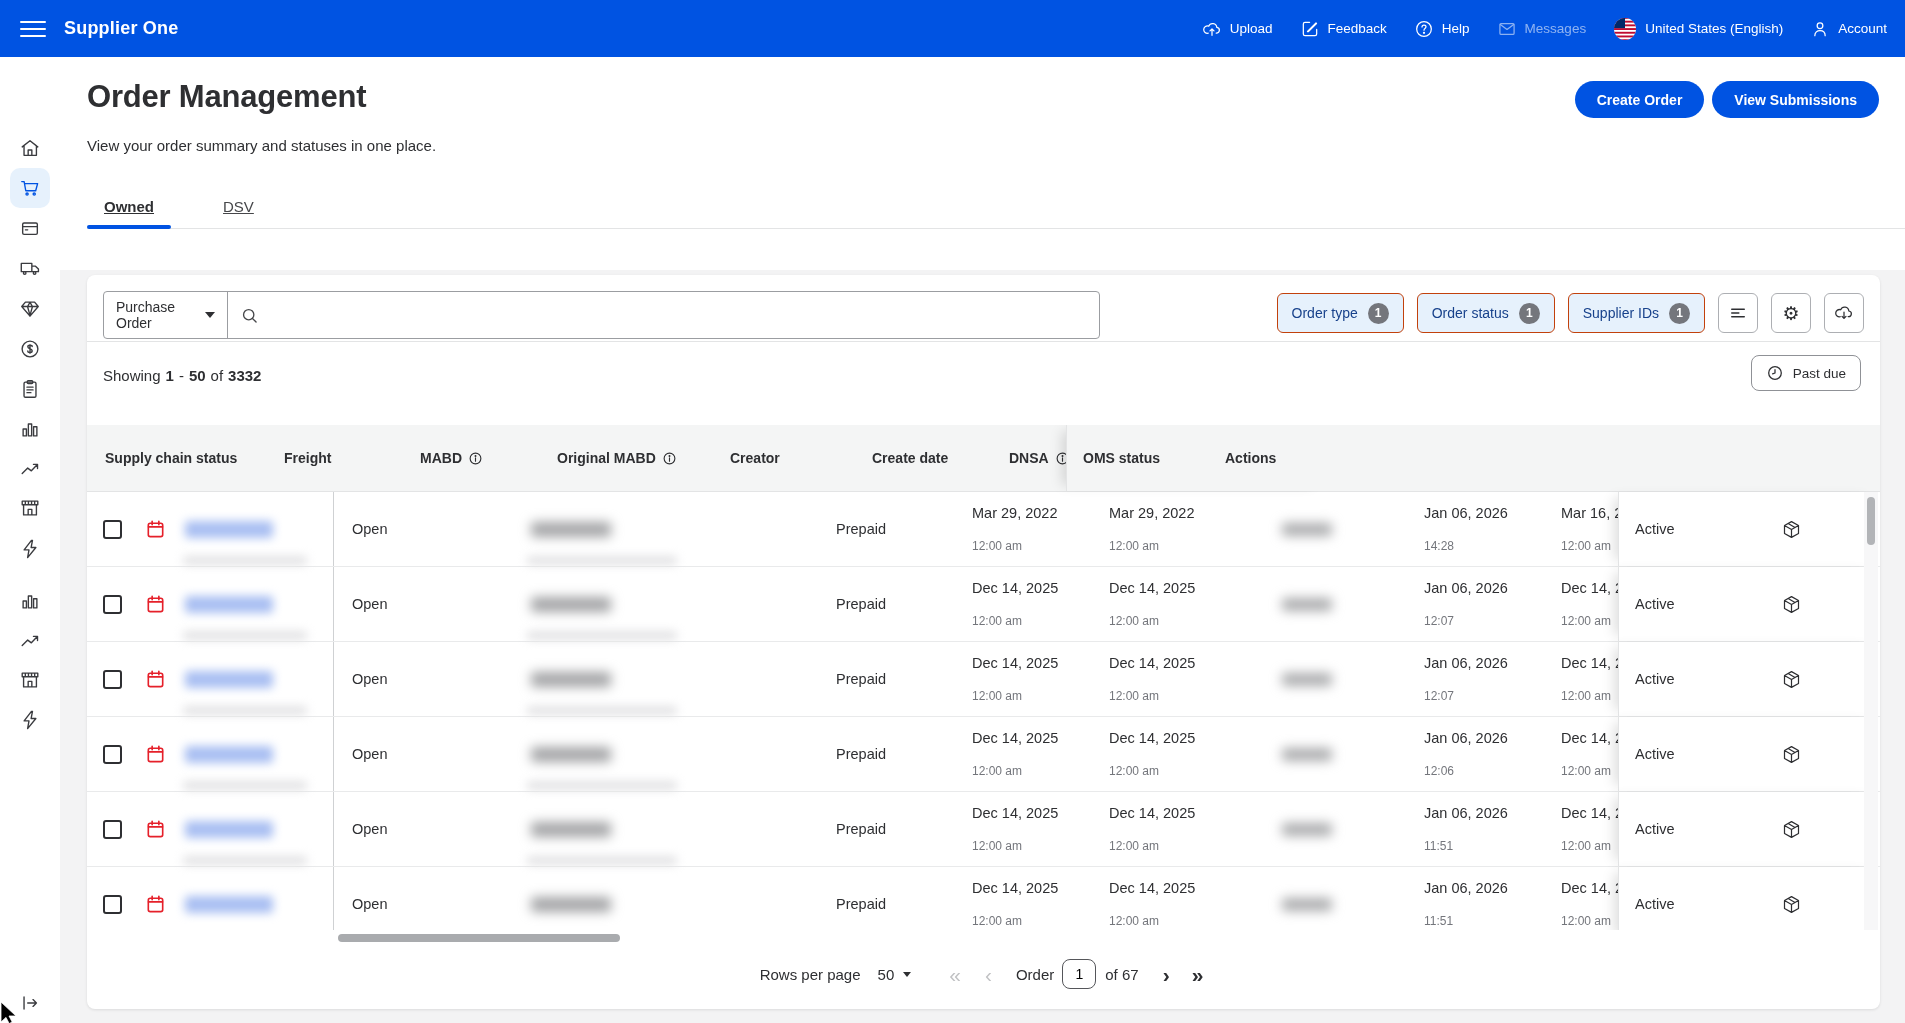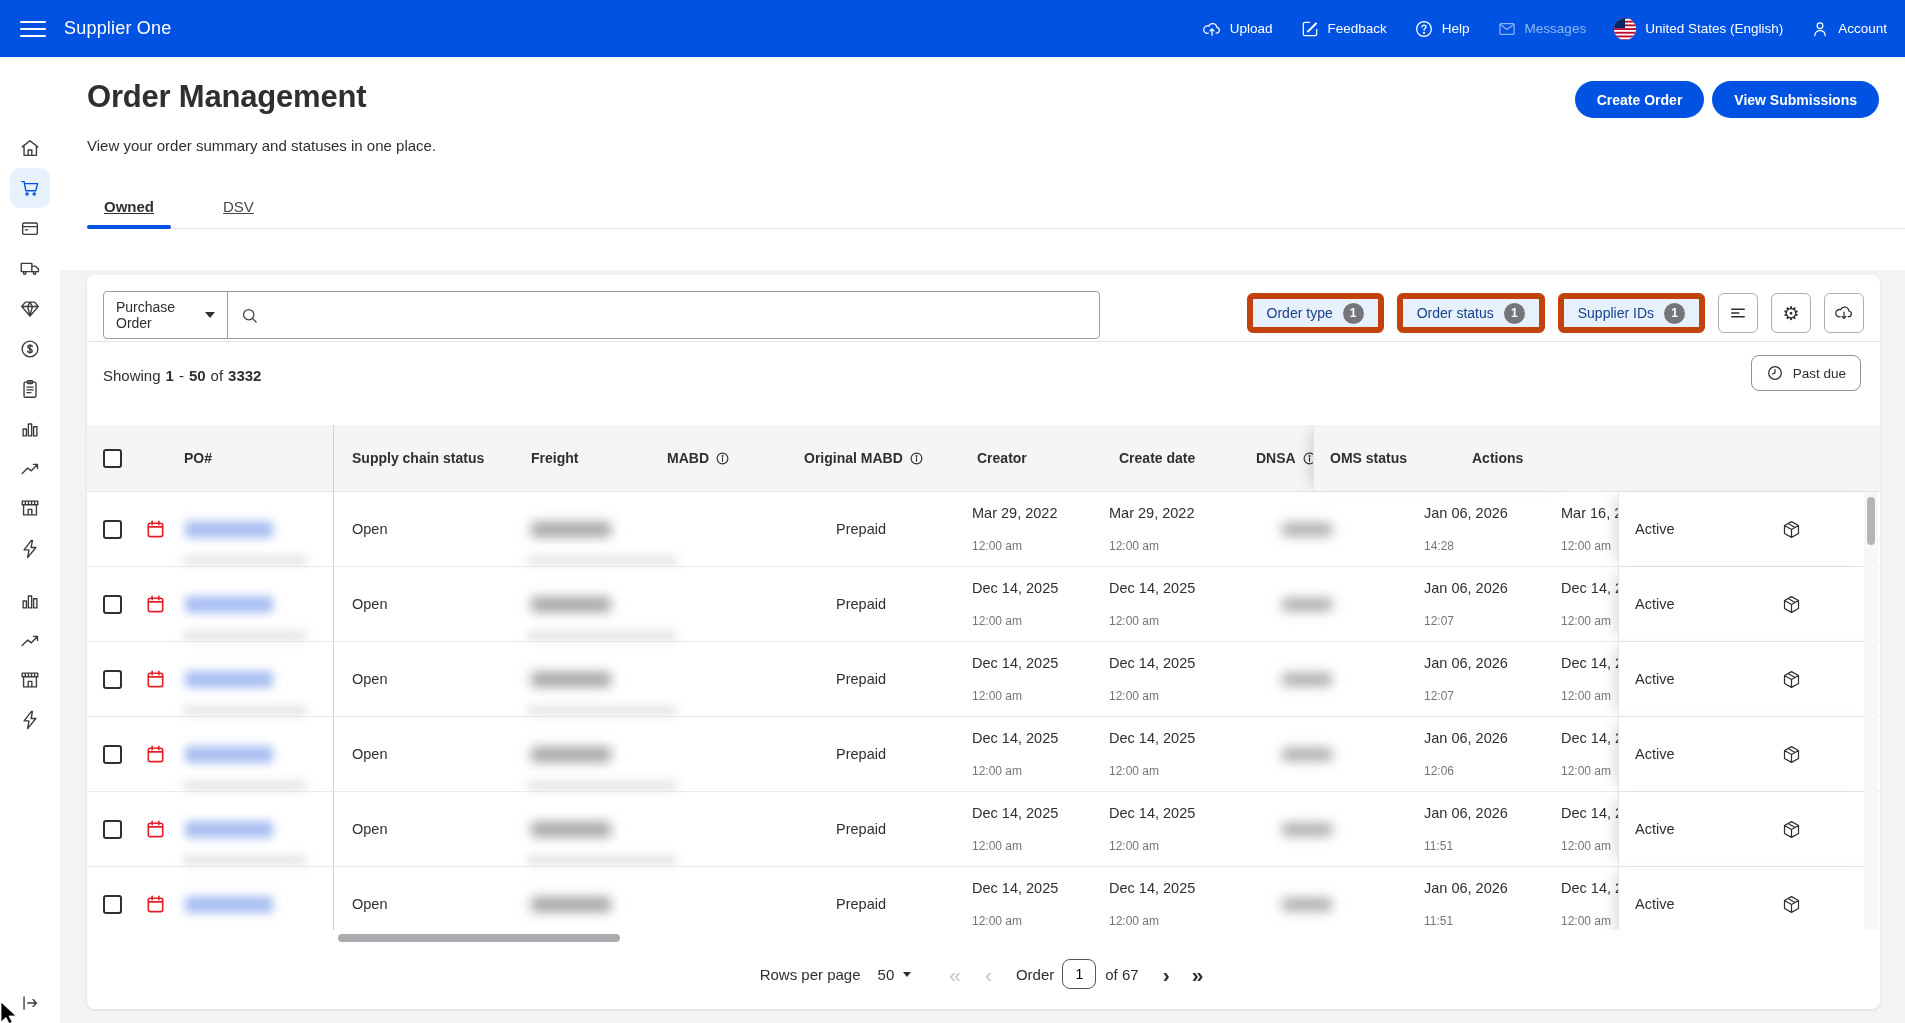--- a/index.html
+++ b/index.html
@@ -10,21 +10,21 @@
     color: #2E2F32; background: #F3F3F4;
   }
   svg { display:block; }
   .ic { stroke:#3A3B3F; fill:none; stroke-width:1.5; stroke-linecap:round; stroke-linejoin:round; }
 
   
   .topbar { position:absolute; left:0; top:0; width:1905px; height:57px; background:#0053E2;
             display:flex; align-items:center; color:#fff; z-index:10; }
   .hamburger { margin-left:20px; width:26px; cursor:pointer; }
   .hamburger span { display:block; height:2px; background:#fff; border-radius:2px; margin:5px 0; }
-  .brand { margin-left:18px; font-size:18px; font-weight:normal; letter-spacing:.2px; }
+  .brand { margin-left:18px; font-size:18px; font-weight:bold; letter-spacing:.2px; }
   .topnav { margin-left:auto; margin-right:18px; display:flex; align-items:center; gap:27px; font-size:13.5px; }
   .topnav .navitem { display:flex; align-items:center; gap:8px; cursor:pointer; }
   .topnav .navitem .ic { stroke:#fff; }
   .navitem.dimmed { opacity:.55; }
 
   
   .sidebar { position:absolute; left:0; top:57px; width:60px; height:966px; background:#fff; z-index:5; }
   .side-icon { position:absolute; left:10px; width:40px; height:40px; display:flex; align-items:center; justify-content:center;
                border-radius:10px; cursor:pointer; }
   .side-icon.active { background:#E6F1FC; }
@@ -50,21 +50,21 @@
   .filter-row { position:absolute; left:16px; right:16px; top:16px; height:44px; }
   .search-combo { position:absolute; left:0; top:0; width:997px; height:48px; border:1px solid #9B9DA1;
                   border-radius:4px; display:flex; align-items:stretch; background:#fff; }
   .search-type { width:124px; display:flex; align-items:center; justify-content:space-between;
                  padding:0 12px; border-right:1px solid #9B9DA1; font-size:14px; cursor:pointer; }
   .caret { width:0; height:0; border-left:5px solid transparent; border-right:5px solid transparent; border-top:6px solid #2E2F32; }
   .search-box { flex:1; display:flex; align-items:center; padding-left:12px; gap:8px; }
   .search-box input { border:none; outline:none; flex:1; height:100%; font-size:14px; font-family:inherit; background:transparent; }
   .filter-right { position:absolute; right:0; top:2px; display:flex; align-items:center; gap:13px; }
   .chip { height:40px; display:flex; align-items:center; gap:10px; padding:0 14px; background:#E6F1FC;
-          border:6px solid #c2410c; border-radius:6px; color:#17418B; font-size:14px; cursor:pointer; }
+          border:1px solid #c2410c; border-radius:6px; color:#17418B; font-size:14px; cursor:pointer; }
   .chip .badge { width:21px; height:21px; border-radius:50%; background:#74767C; color:#fff; font-size:12px;
                  font-weight:bold; display:flex; align-items:center; justify-content:center; }
   .tool-btn { width:40px; height:40px; border:1px solid #ADAFB3; border-radius:6px; background:#fff;
               display:flex; align-items:center; justify-content:center; cursor:pointer; }
   .gear-glyph { font-family:"DejaVu Sans", sans-serif; font-size:19px; color:#2E2F32; line-height:1; }
   .filter-divider { position:absolute; left:0; right:0; top:66px; border-top:1px solid #E3E4E5; }
 
   
   .summary { position:absolute; left:16px; top:92px; display:flex; gap:5px; font-size:15px; }
   .summary b { font-weight:bold; }
@@ -367,24 +367,20 @@
   <button class="pastdue-btn">
     <svg class="ic" width="18" height="18" viewBox="0 0 24 24" style="stroke:#2E2F32;stroke-width:1.7">
       <circle cx="12" cy="12" r="8.4"></circle>
         <path d="M12 7.6 V12 L8.8 13.1"></path>
     </svg>
     <span>Past due</span>
   </button>
 
   <div class="tablewrap">
     <div class="thead">
-      <div class="cell cleft">
-        <div class="checkbox"></div>
-        <span class="po-label">PO#</span>
-      </div>
       <div class="cell w-supply">Supply chain status</div>
       <div class="cell w-freight">Freight</div>
       <div class="cell w-mabd hcell-ic">
         <span>MABD</span>
         <svg class="ic" width="15" height="15" viewBox="0 0 24 24" style="stroke:#2E2F32;stroke-width:1.8">
           <circle cx="12" cy="12" r="8.6"></circle>
             <path d="M12 11 V16.2"></path>
             <circle cx="12" cy="8" r="0.7" fill="#2E2F32"></circle>
         </svg>
       </div>

